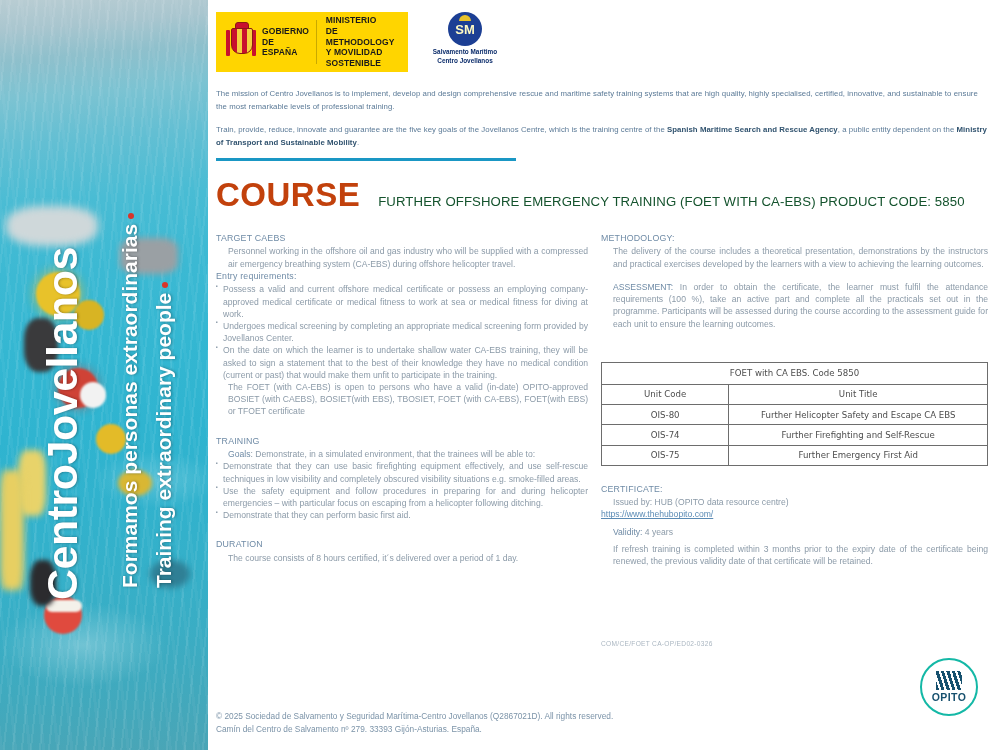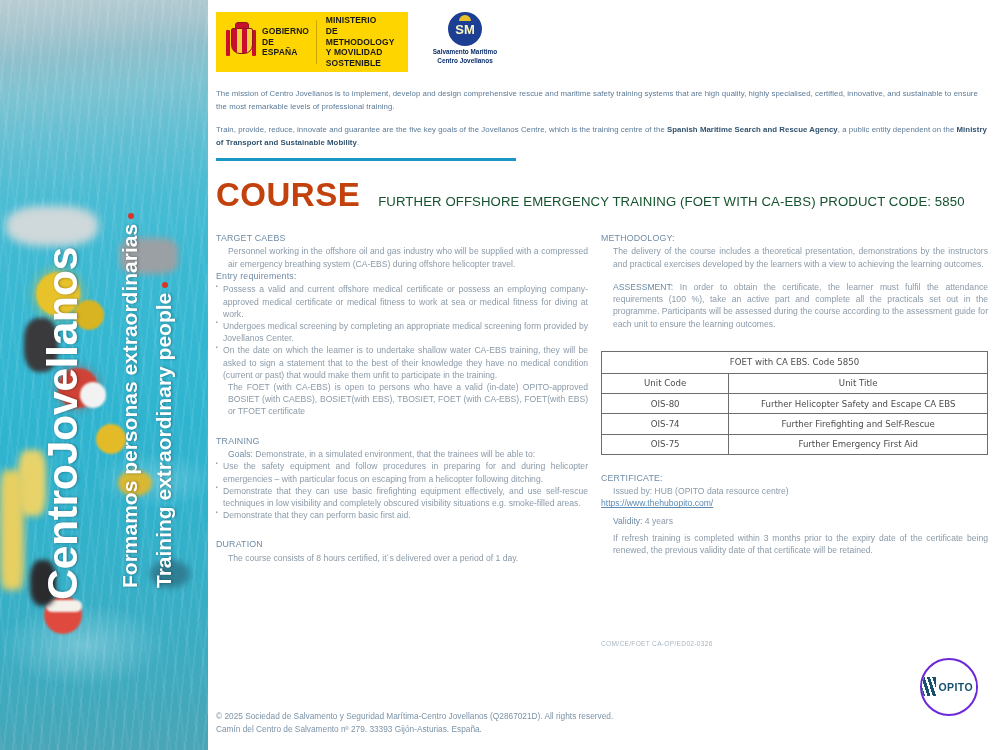--- a/index.html
+++ b/index.html
@@ -292,21 +292,21 @@
     position: absolute;
     left: 0; top: -0.5px;
     font-size: 5.5px;
     color: #8b9aa8;
   }
 
   
   .prog-table {
     border-collapse: collapse;
     width: 100%;
-    margin-top: 10px;
+    margin-top: 21px;
     font-size: 8.6px;
     color: #4d4d4d;
     font-family: "DejaVu Sans", sans-serif;
   }
   .prog-table td {
     border: 1px solid #6d6d6d;
     text-align: center;
     padding: 3.5px 4px;
   }
   .prog-table .thead td { padding: 4.5px 4px; }
@@ -322,23 +322,23 @@
     color: #aab6c1;
     letter-spacing: .3px;
   }
 
   
   .opito {
     position: absolute;
     right: 22px; top: 658px;
     width: 54px; height: 54px;
     border-radius: 50%;
-    border: 2px solid #6d28d9;
+    border: 2px solid #14b8a6;
     display: flex;
-    flex-direction: row;
+    flex-direction: column;
     align-items: center;
     justify-content: center;
     background: #fff;
     overflow: hidden;
   }
   .opito-bars {
     width: 26px; height: 19px;
     background: repeating-linear-gradient(72deg,
       #16506e 0 3px, #ffffff 3px 5.2px);
     margin-bottom: 1px;
@@ -437,22 +437,22 @@
       <li>Undergoes medical screening by completing an appropriate medical screening form provided by Jovellanos Center.</li>
       <li>On the date on which the learner is to undertake shallow water CA-EBS training, they will be asked to sign a statement that to the best of their knowledge they have no medical condition (current or past) that would make them unfit to participate in the training.</li>
     </ul>
     <p class="body">The FOET (with CA-EBS) is open to persons who have a valid (in-date) OPITO-approved BOSIET (with CAEBS), BOSIET(with EBS), TBOSIET, FOET (with CA-EBS), FOET(with EBS) or TFOET certificate</p>
 
     <div class="gap-lg"></div>
 
     <h3 class="sec">TRAINING</h3>
     <p class="body"><b class="sub">Goals</b><span>: Demonstrate, in a simulated environment, that the trainees will be able to:</span></p>
     <ul class="bullets">
+      <li>Demonstrate that they can use basic firefighting equipment effectively, and use self-rescue techniques in low visibility and completely obscured visibility situations e.g. smoke-filled areas.</li>
       <li>Use the safety equipment and follow procedures in preparing for and during helicopter emergencies – with particular focus on escaping from a helicopter following ditching.</li>
-      <li>Demonstrate that they can use basic firefighting equipment effectively, and use self-rescue techniques in low visibility and completely obscured visibility situations e.g. smoke-filled areas.</li>
       <li>Demonstrate that they can perform basic first aid.</li>
     </ul>
 
     <div class="gap-lg"></div>
 
     <h3 class="sec">DURATION</h3>
     <p class="body">The course consists of 8 hours certified, it´s delivered over a period of 1 day.</p>
   </div>
 
   <div class="col col-right">

